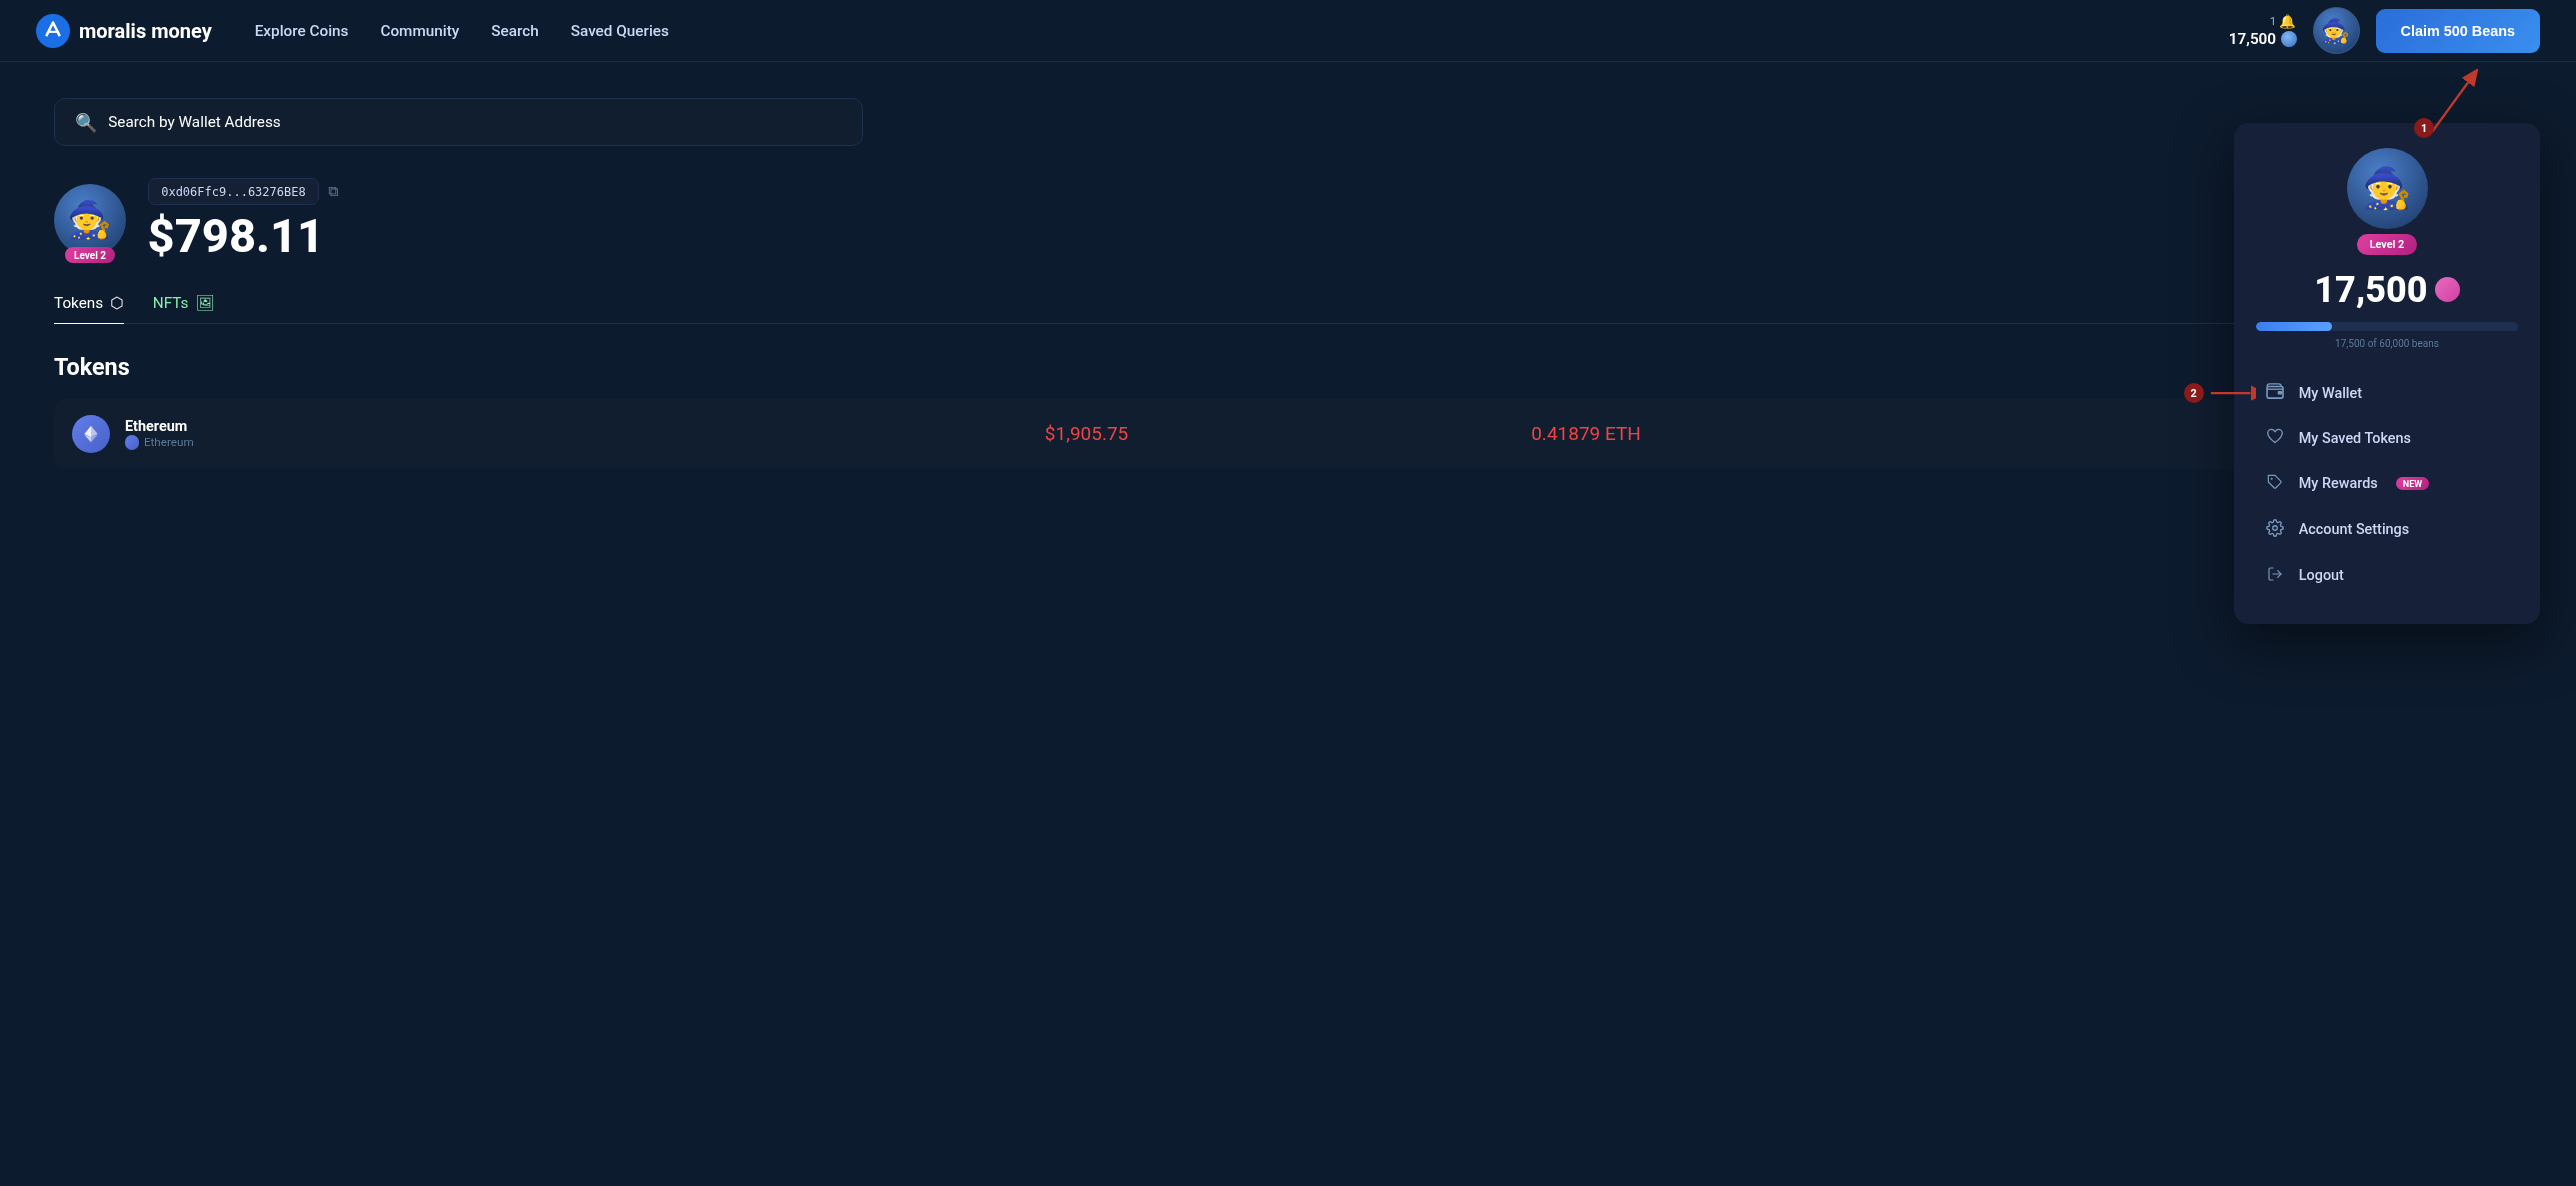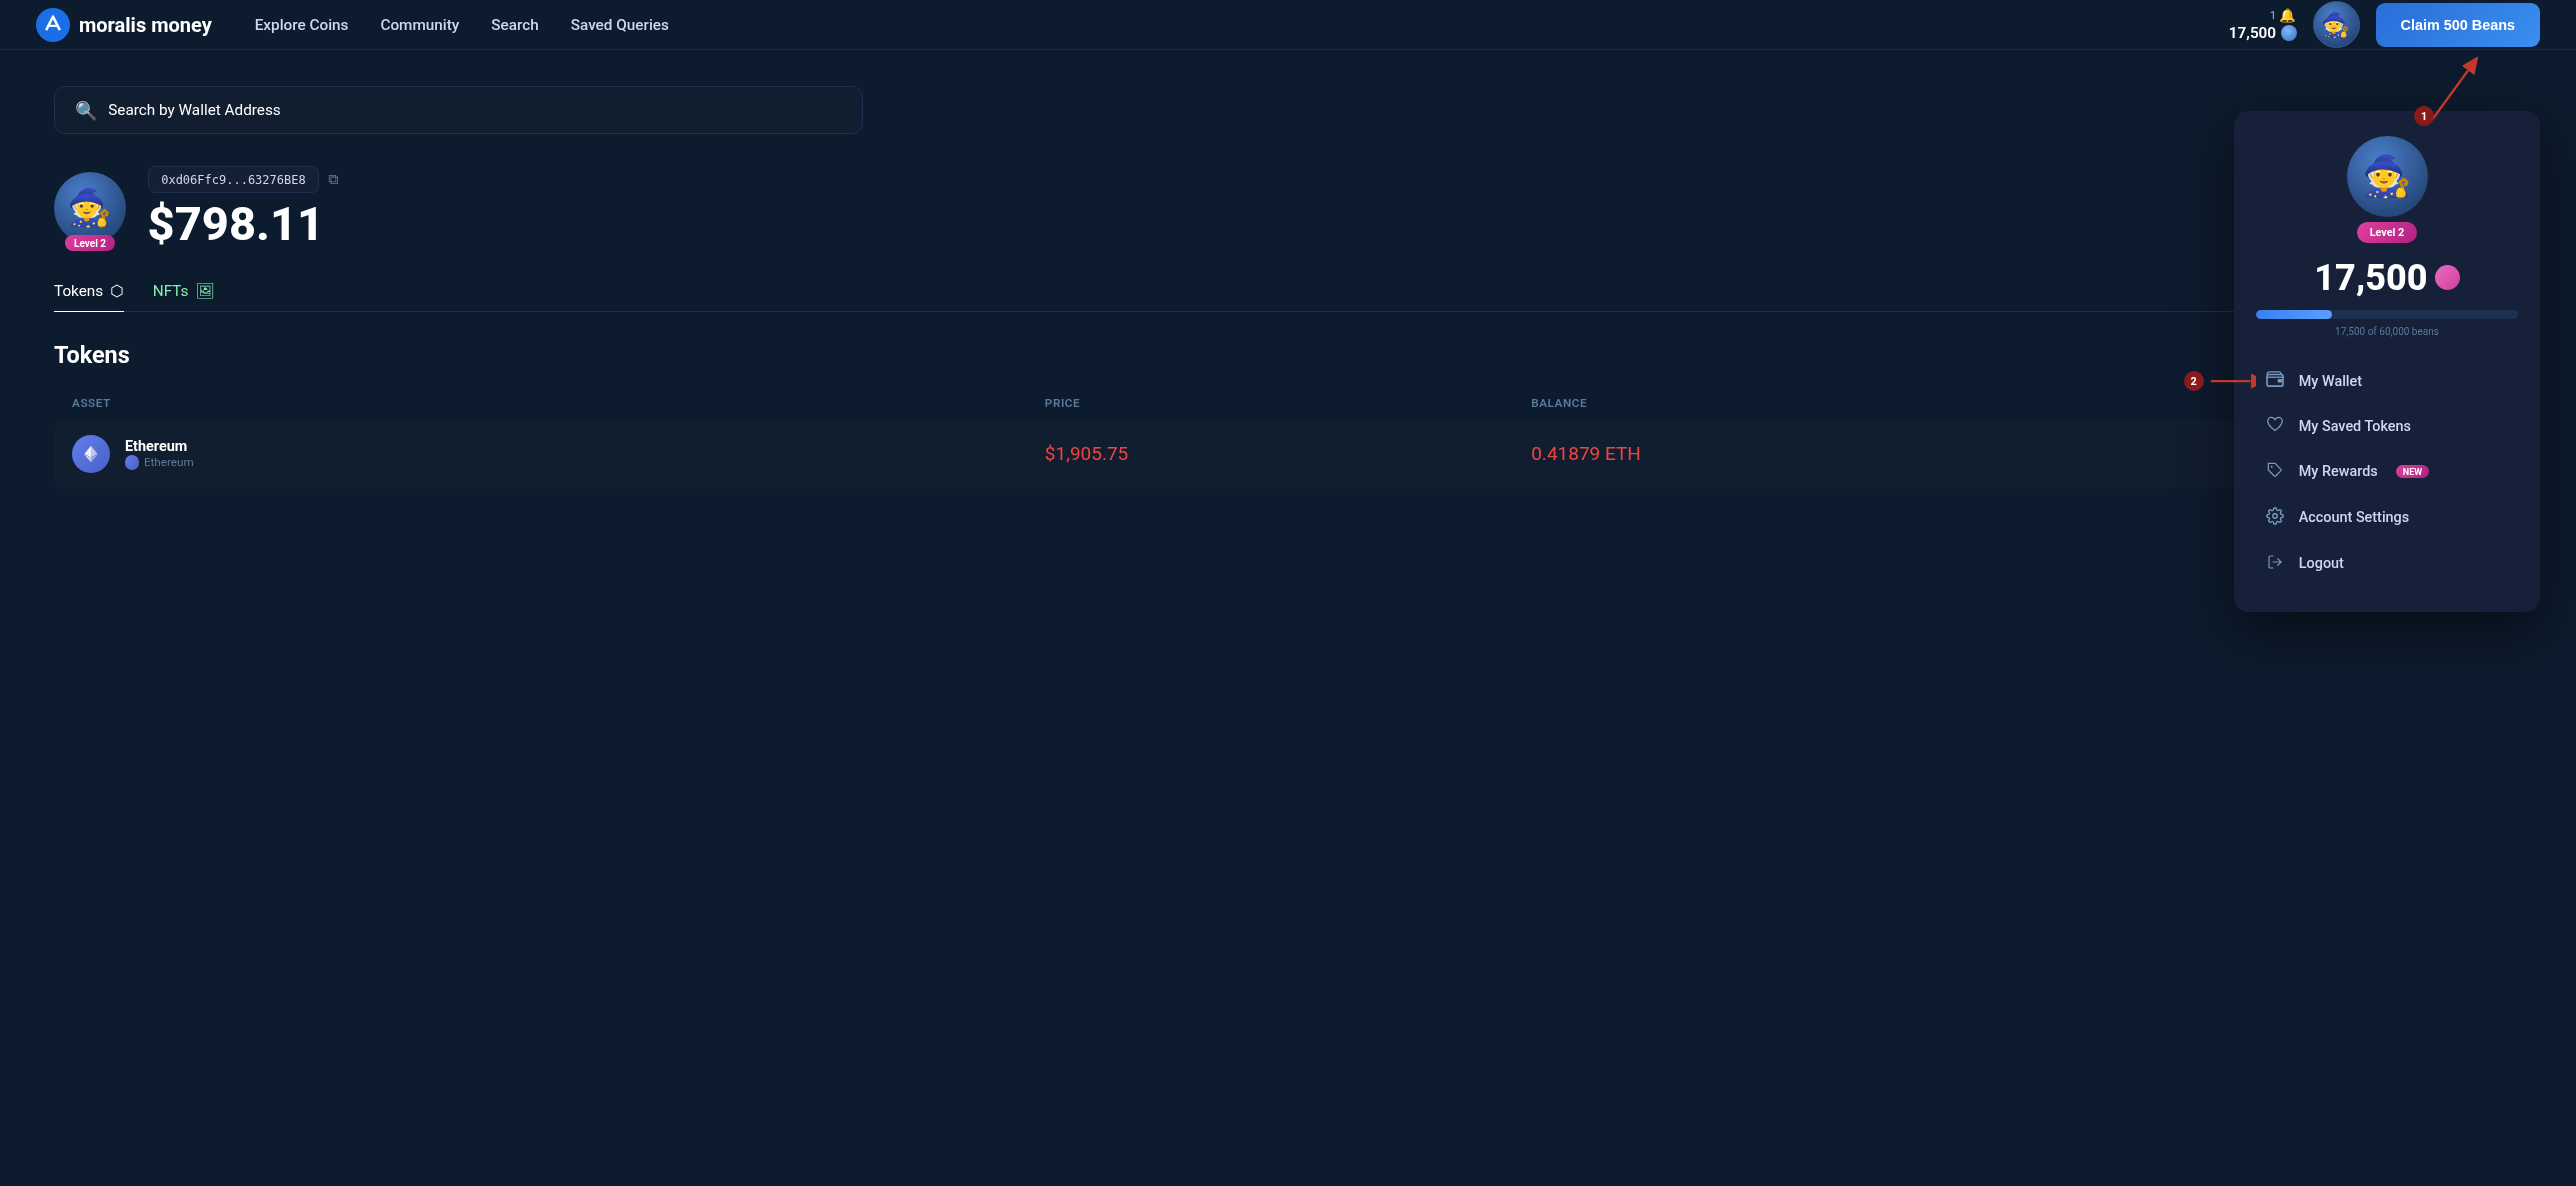--- a/index.html
+++ b/index.html
@@ -9,21 +9,21 @@
       color: #fff;
       min-height: 100vh;
       overflow-x: hidden;
     }
 
     
     .header {
       display: flex;
       align-items: center;
       padding: 0 36px;
-      height: 50px;
+      height: 62px;
       background-color: #0d1b2e;
       border-bottom: 0.9px solid rgba(255,255,255,0.07);
       position: relative;
       z-index: 100;
     }
     .logo-area {
       display: flex;
       align-items: center;
       gap: 9px;
       margin-right: 43px;
@@ -476,26 +476,20 @@
       <span>⬡</span>
     </div>
     <div class="tab">
       <span>NFTs</span>
       <span>🖼</span>
     </div>
   </div>
 
   <h2 class="tokens-title">Tokens</h2>
 
-  <div class="table-header">
-    <span>ASSET</span>
-    <span>PRICE</span>
-    <span>BALANCE</span>
-    <span></span>
-  </div>
 
   <div class="table-row">
     <div class="asset-cell">
       <div class="eth-icon">
         <svg viewBox="0 0 24 24" width="20" height="20">
           <polygon points="12,2 12,16 20,12" fill="rgba(255,255,255,0.6)"></polygon>
           <polygon points="12,2 12,16 4,12" fill="rgba(255,255,255,0.9)"></polygon>
           <polygon points="12,16 12,22 20,13" fill="rgba(255,255,255,0.4)"></polygon>
           <polygon points="12,16 12,22 4,13" fill="rgba(255,255,255,0.7)"></polygon>
         </svg>

